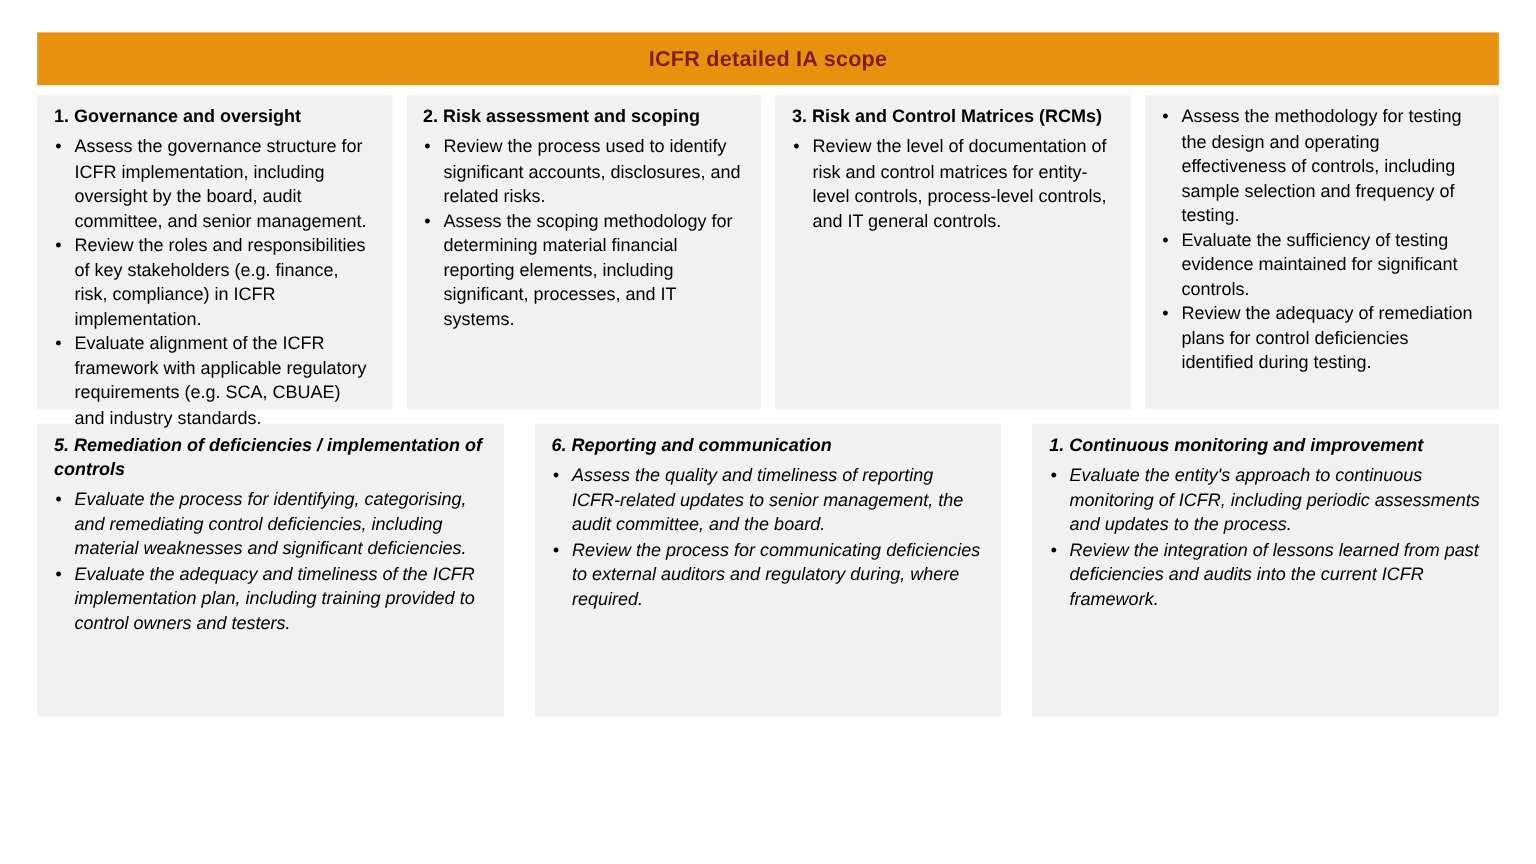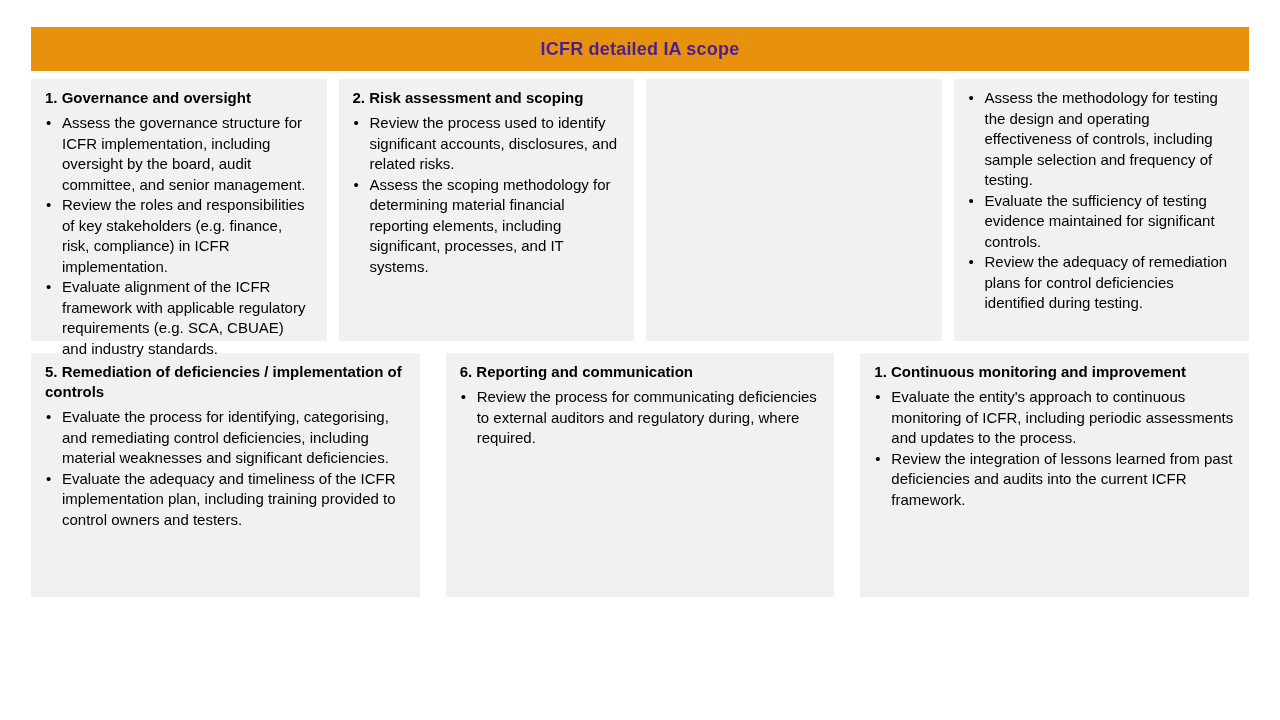--- a/index.html
+++ b/index.html
@@ -17,34 +17,35 @@
   .header-bar {
     height: 44px;
     background: #E8910D;
     display: flex;
     align-items: center;
     justify-content: center;
   }
   .header-bar h1 {
     font-size: 18px;
     font-weight: bold;
-    color: #4c1d95;
+    color: #7f1d1d;
     letter-spacing: 0.2px;
   }
   .row {
     display: flex;
   }
   .row-top {
     margin-top: 8px;
     gap: 12px;
   }
   .row-top .card { height: 262px; }
   .row-bottom {
     margin-top: 12px;
     gap: 26px;
+    font-style: italic;
   }
   .row-bottom .card { height: 244px; }
   .card {
     flex: 1 1 0;
     background: #F1F1F1;
     padding: 9px 14px 10px 14px;
     color: #000000;
   }
   .card h3 {
     font-size: 15px;
@@ -92,20 +93,24 @@
 
     <div class="card">
       <h3>2. Risk assessment and scoping</h3>
       <ul>
         <li>Review the process used to identify significant accounts, disclosures, and related risks.</li>
         <li>Assess the scoping methodology for determining material financial reporting elements, including significant, processes, and IT systems.</li>
       </ul>
     </div>
 
     <div class="card">
+      <h3>3. Risk and Control Matrices (RCMs)</h3>
+      <ul>
+        <li>Review the level of documentation of risk and control matrices for entity-level controls, process-level controls, and IT general controls.</li>
+      </ul>
     </div>
 
     <div class="card">
       <ul>
         <li>Assess the methodology for testing the design and operating effectiveness of controls, including sample selection and frequency of testing.</li>
         <li>Evaluate the sufficiency of testing evidence maintained for significant controls.</li>
         <li>Review the adequacy of remediation plans for control deficiencies identified during testing.</li>
       </ul>
     </div>
 
@@ -117,20 +122,21 @@
       <h3>5. Remediation of deficiencies / implementation of controls</h3>
       <ul>
         <li>Evaluate the process for identifying, categorising, and remediating control deficiencies, including material weaknesses and significant deficiencies.</li>
         <li>Evaluate the adequacy and timeliness of the ICFR implementation plan, including training provided to control owners and testers.</li>
       </ul>
     </div>
 
     <div class="card">
       <h3>6. Reporting and communication</h3>
       <ul>
+        <li>Assess the quality and timeliness of reporting ICFR-related updates to senior management, the audit committee, and the board.</li>
         <li>Review the process for communicating deficiencies to external auditors and regulatory during, where required.</li>
       </ul>
     </div>
 
     <div class="card">
       <h3>1. Continuous monitoring and improvement</h3>
       <ul>
         <li>Evaluate the entity's approach to continuous monitoring of ICFR, including periodic assessments and updates to the process.</li>
         <li>Review the integration of lessons learned from past deficiencies and audits into the current ICFR framework.</li>
       </ul>

